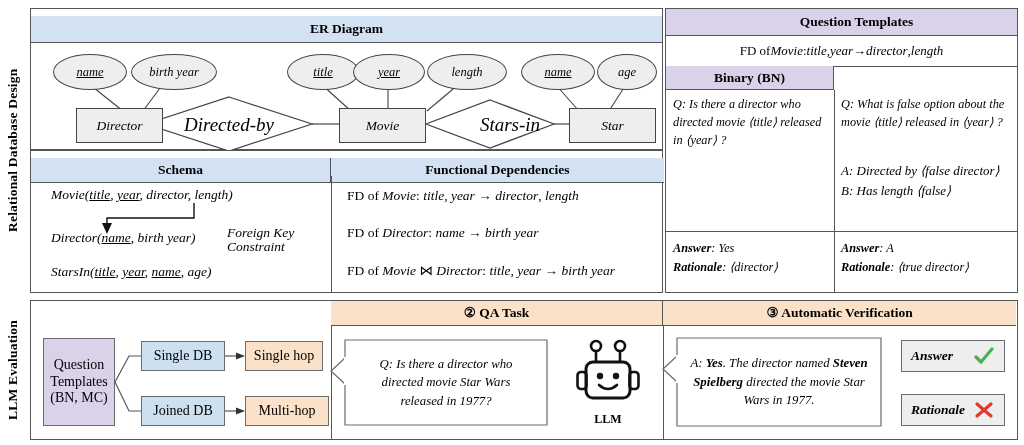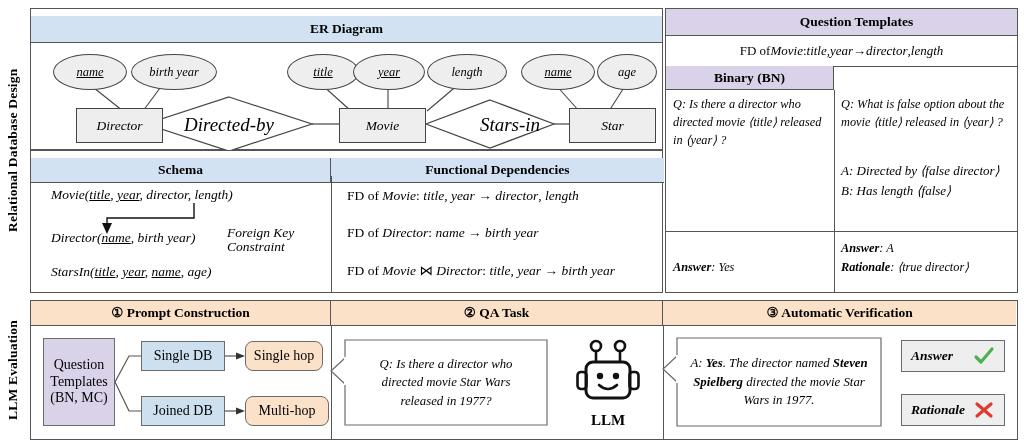--- a/index.html
+++ b/index.html
@@ -112,36 +112,36 @@
   #bb2{position:absolute;left:300px;top:0;width:332px;height:100%;border-right:1.3px solid #555;}
   #bb3{position:absolute;left:632px;top:0;width:353.4px;height:100%;}
 
   .flowbox{
     position:absolute;border:1.2px solid #6b6b6b;box-sizing:border-box;
     display:flex;align-items:center;justify-content:center;
     text-align:center;font-size:14px;line-height:1.2;
   }
   .vpurple{background:#d9d2e9;}
   .vblue{background:#cde0f0;}
-  .vorange{background:#fae1c8;border-radius:8px;}
+  .vorange{background:#fae1c8;}
 
   .speech{
     position:absolute;border:1.2px solid #6b6b6b;background:#fff;box-sizing:border-box;
     display:flex;align-items:center;justify-content:center;text-align:center;
     font-style:italic;font-size:12.8px;line-height:1.45;
   }
   .speech b{font-weight:bold;font-style:italic;}
 
   .verbox{
     position:absolute;border:1.2px solid #6b6b6b;background:#eeeeee;box-sizing:border-box;
     display:flex;align-items:center;justify-content:space-between;
     padding:0 9px;font-weight:bold;font-style:italic;font-size:13.5px;
   }
   .llm-cap{
-    position:absolute;font-weight:bold;font-size:15px;text-align:center;width:60px;
+    position:absolute;font-weight:bold;font-size:12px;text-align:center;width:60px;
   }
   svg.ovl{position:absolute;left:0;top:0;overflow:visible;pointer-events:none;}
 </style>
 </head>
 <body>
 
 <div class="fig">
 
   <div class="rowlabel" id="label-rdd">Relational Database Design</div>
   <div class="rowlabel" id="label-llm">LLM Evaluation</div>
@@ -270,40 +270,40 @@
       <div class="hdr purple" id="qt-sub-bn">Binary (BN)</div>
     </div>
 
     <div id="qt-body">
 
       <div id="qt-bn">
         <div class="qtext">Q: Is there a director who directed movie ⟨title⟩ released in ⟨year⟩ ?</div>
         <div class="ans-sep" style="top:141px;"></div>
         <div class="ansblock" style="bottom:16px;">
           <div><b>Answer</b><span>: </span><span>Yes</span></div>
+          <div><b>Rationale</b><span>: </span><span>⟨director⟩</span></div>
         </div>
       </div>
 
       <div id="qt-mc">
         <div class="qtext">Q: What is false option about the movie ⟨title⟩ released in ⟨year⟩ ?</div>
         <div class="opt" style="top:72px;">A: Directed by ⟨false director⟩</div>
         <div class="opt" style="top:92px;">B: Has length ⟨false⟩</div>
         <div class="ans-sep" style="top:141px;"></div>
         <div class="ansblock" style="bottom:16px;">
           <div><b>Answer</b><span>: </span><span>A</span></div>
           <div><b>Rationale</b><span>: </span><span>⟨true director⟩</span></div>
         </div>
       </div>
     </div>
   </div>
 
   <div class="panel" id="bot-panel">
 
     <div id="bot-hdr">
-      <div class="hdr orange" id="bh1">①  Prompt Construction</div>
       <div class="hdr orange" id="bh2">②  QA Task</div>
       <div class="hdr orange" id="bh3">③  Automatic Verification</div>
     </div>
 
     <div id="bot-body">
 
       <div id="bb1">
         <svg class="ovl" width="300" height="113">
           <path d="M84,56 L98,30 L110,30" fill="none" stroke="#555" stroke-width="1.2"></path>
           <path d="M84,56 L98,85 L110,85" fill="none" stroke="#555" stroke-width="1.2"></path>

